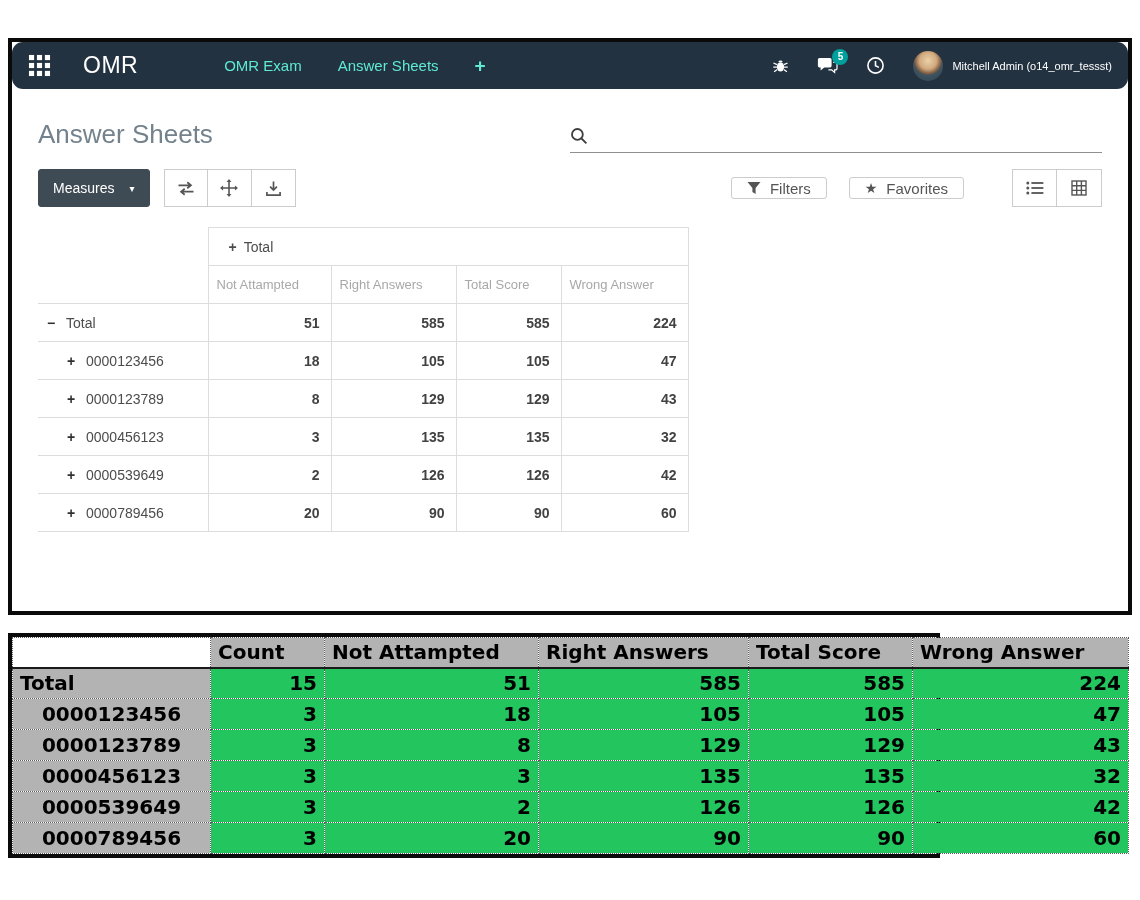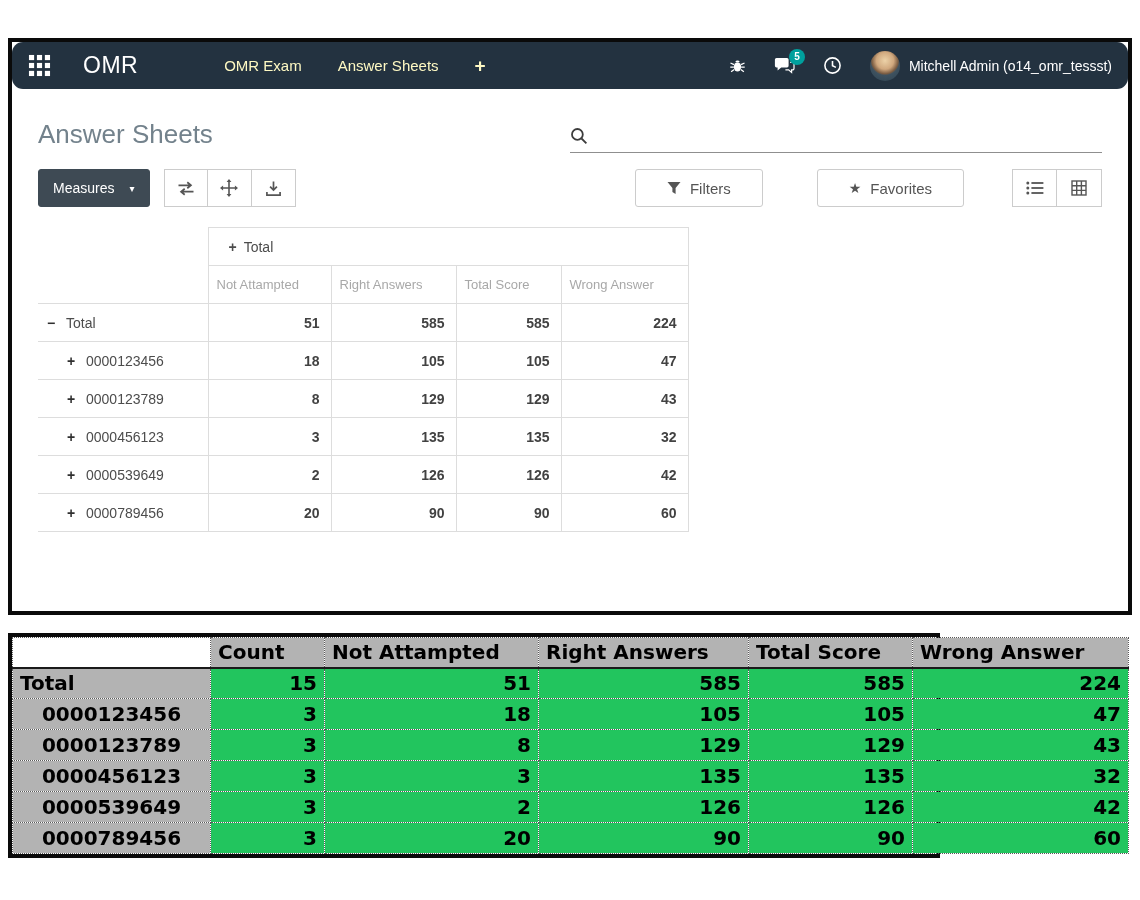--- a/index.html
+++ b/index.html
@@ -10,31 +10,31 @@
     border:4px solid var(--frame-border,#0a0a0a); background:#fff; overflow:hidden; }
   .export-frame { position:absolute; left:8px; top:633px; width:932px;
     border:4px solid var(--frame-border,#0a0a0a); background:#fff; }
 
   
   .navbar { height:47px; background:var(--navbar-bg,#233240); display:flex;
     align-items:center; color:#fff; padding:0 16px;border-radius:11px; }
   .apps-btn { background:none; border:none; cursor:pointer; display:flex; align-items:center; }
   .brand { font-size:23px; color:#fff; text-decoration:none; margin:0 86px 0 32px; letter-spacing:.5px; }
   .nav-menu { display:flex; align-items:center; gap:36px; }
-  .nav-item { color:#fef9c3; font-size:15px; text-decoration:none; cursor:pointer; }
+  .nav-item { color:#5eead4; font-size:15px; text-decoration:none; cursor:pointer; }
   .nav-plus { font-size:19px; font-weight:700; }
   .nav-right { margin-left:auto; display:flex; align-items:center; gap:28px; }
   .nav-icon { position:relative; display:flex; align-items:center; cursor:pointer; }
   .badge { position:absolute; top:-8px; right:-10px; min-width:16px; height:16px;
     background:var(--badge-teal,#00a09d); color:#fff; border-radius:50%;
     font-size:10px; line-height:16px; text-align:center; font-weight:700; }
   .user { display:flex; align-items:center; gap:9px; cursor:pointer; }
   .avatar { width:30px; height:30px; border-radius:50%;
     background:radial-gradient(circle at 50% 32%, #ecd2a8 0%, #d0a87e 34%, #7a5c42 52%, #3e5260 58%, #2e4250 100%); }
-  .user-name { font-size:14px; color:#fff; }
+  .user-name { font-size:11px; color:#fff; }
 
   
   .cp-top { display:flex; justify-content:space-between; align-items:flex-start;
     padding:30px 26px 4px 26px; }
   .page-title { font-size:26px; font-weight:400; color:var(--title-gray,#73828c); }
   .searchbar { width:532px; display:flex; align-items:center;
     border-bottom:1px solid #8f8f8f; padding-bottom:7px; margin-top:8px; }
   .searchbar input { flex:1; border:none; outline:none; font-size:15px; color:#555;
     background:transparent; font-family:inherit; }
   .searchbar input::placeholder { color:#9a9a9a; }
@@ -46,22 +46,22 @@
   .btn-measures { background:var(--measures-btn,#3e4a54); border:1px solid var(--measures-btn,#3e4a54);
     color:#fff; font-size:14px; padding:0 14px; height:38px; border-radius:3px;
     display:flex; align-items:center; gap:15px; cursor:pointer; font-family:inherit; }
   .caret { font-size:10px; }
   .icon-group { display:flex; margin-left:14px; }
   .icon-btn { width:44px; height:38px; background:#fff; border:1px solid #ccc;
     display:flex; align-items:center; justify-content:center; cursor:pointer; }
   .icon-btn + .icon-btn { border-left:none; }
   .right-controls { display:flex; align-items:center; gap:22px; }
   .btn-flat { background:#fff; border:1px solid #ccc; border-radius:3px; color:#555;
-    font-size:15px; height:38px; padding:0 31px; display:flex; align-items:center;
-    gap:9px; cursor:pointer; font-family:inherit;margin-left:32px; }
+    font-size:15px; height:22px; padding:0 15px; display:flex; align-items:center;
+    gap:9px; cursor:pointer; font-family:inherit; }
   .star-glyph { font-size:14px; color:#555; }
   .view-switcher { display:flex; margin-left:26px; }
   .view-btn { width:45px; height:38px; background:#fff; border:1px solid #ccc;
     display:flex; align-items:center; justify-content:center; cursor:pointer; }
   .view-btn + .view-btn { border-left:none; }
 
   
   .pivot { border-collapse:collapse; margin:4px 0 0 26px; font-size:14px; color:#4c4c4c; }
   .pivot th, .pivot td { border:1px solid #ddd; height:38px; }
   .pivot .corner { border:none; border-right:1px solid #ddd; border-bottom:1px solid #ddd; }

